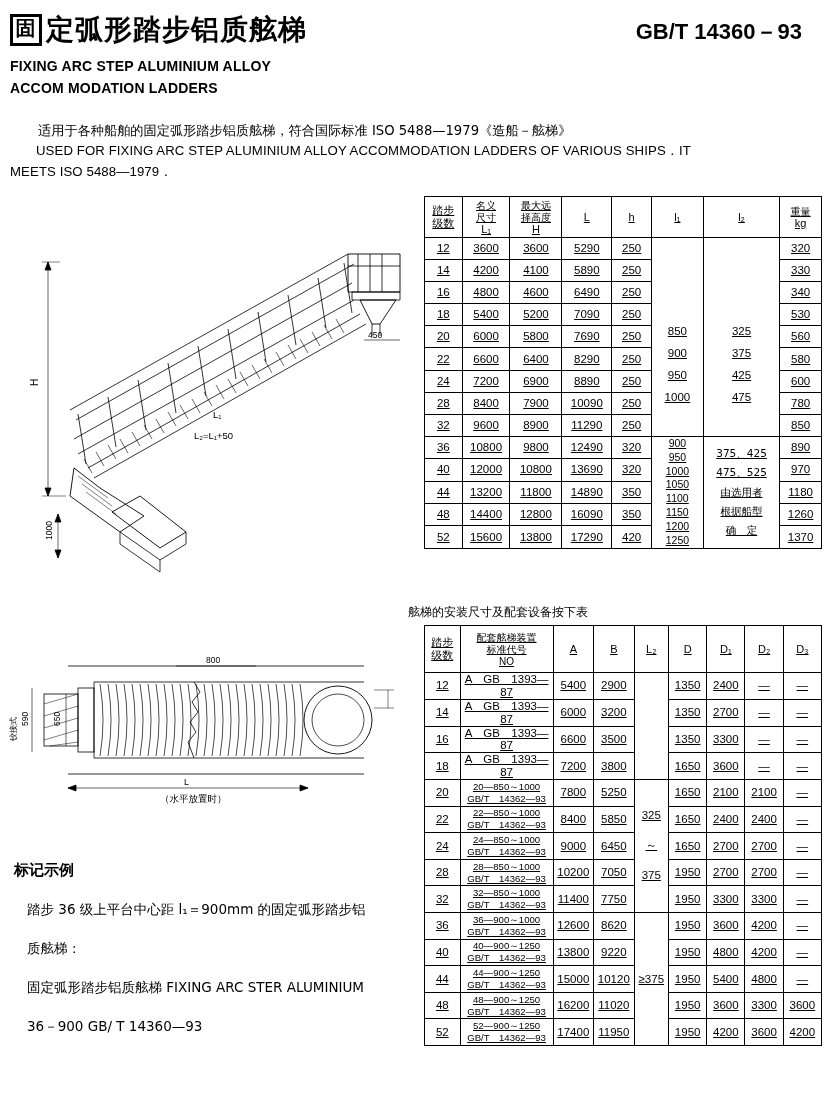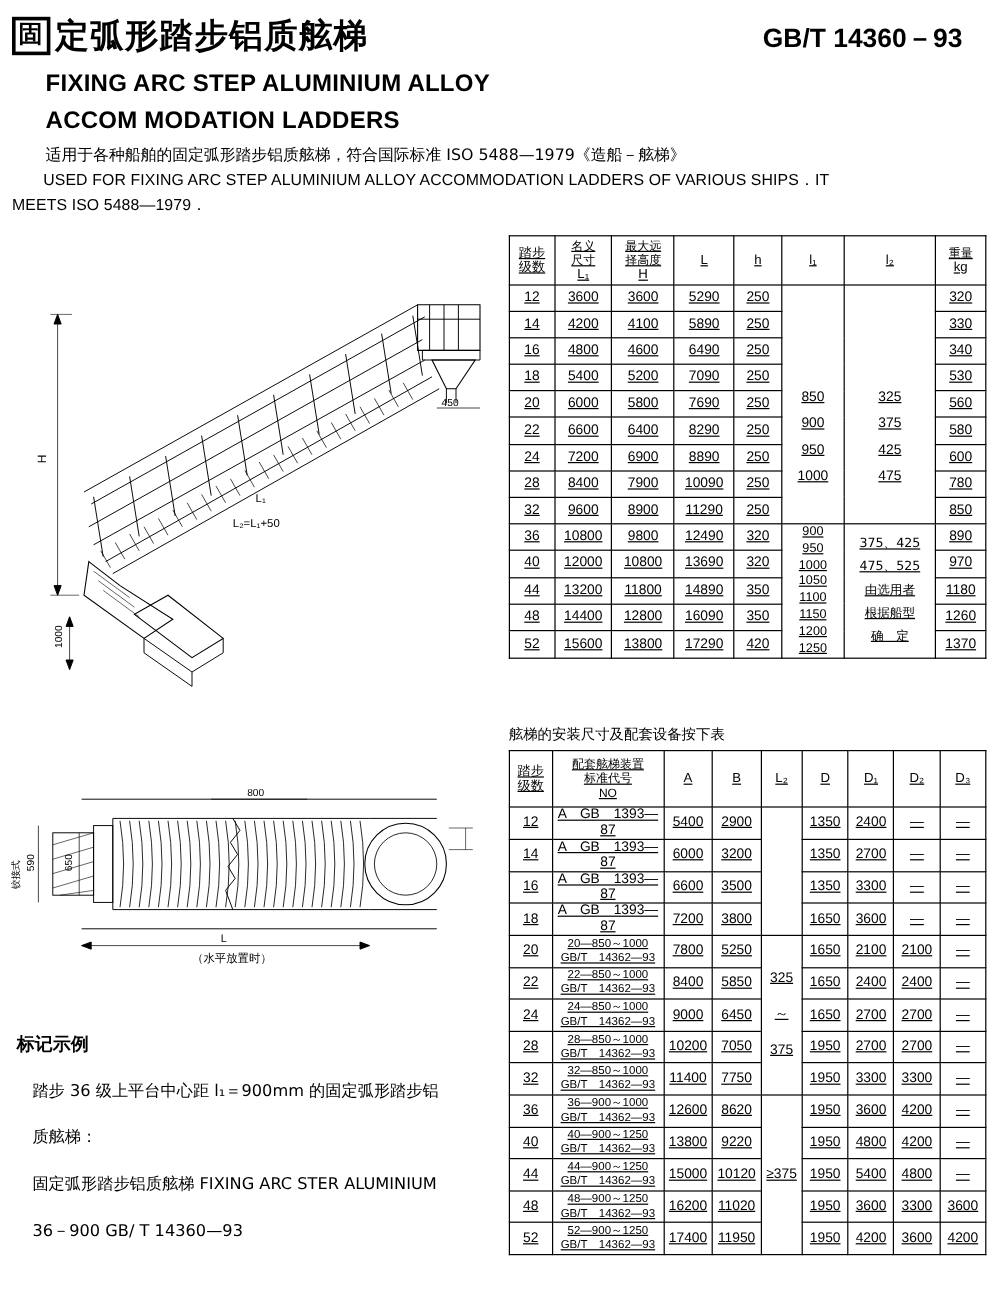--- a/index.html
+++ b/index.html
@@ -26,26 +26,25 @@
     border:3px solid #000;
     width:26px;height:26px;line-height:22px;
     font-size:20px;text-align:center;margin-right:4px;
     display:inline-block;font-weight:bold;
   }
   .std-no{
     font-size:22px;font-weight:bold;letter-spacing:0px;
     padding-top:3px;padding-right:18px;
   }
   .en-title{
-    font-size:20px;font-weight:bold;margin-top:9px;line-height:1.45;
+    font-size:14px;font-weight:bold;margin-top:9px;line-height:1.45;
     letter-spacing:0.2px;
-    margin-left:28px;
   }
   .desc{
-    margin-top:4px;font-size:13.2px;line-height:1.55;
+    margin-top:22px;font-size:13.2px;line-height:1.55;
   }
   .desc .cn{ text-indent:28px; font-family:"DejaVu Sans","Liberation Sans",sans-serif;}
   .desc .en{ text-indent:26px; letter-spacing:0.1px;}
 
   
   .draw-area{
     position:absolute;left:8px;top:196px;width:410px;height:600px;
   }
   .draw-label{
     font-size:10px;
@@ -70,21 +69,21 @@
   .t1{position:absolute;left:424px;top:196px;width:398px;}
   .t1 th{height:40px;font-size:11px;}
   .t1 td{height:21.1px;}
   .t2{position:absolute;left:424px;top:625px;width:398px;}
   .t2 th{height:46px;font-size:11px;}
   .t2 td{height:25.6px;}
   .t2 .small{font-size:9.6px;line-height:1.25;display:block;}
   .cnfont{font-family:"DejaVu Sans","Liberation Sans",sans-serif;}
   .hdr-sub{font-size:10px;}
   .subnote{
-    position:absolute;left:424px;top:604px;font-size:12px;
+    position:absolute;left:408px;top:604px;font-size:12px;
     font-family:"DejaVu Sans","Liberation Sans",sans-serif;
   }
 
   
   .mark{
     position:absolute;left:10px;top:858px;width:400px;
     font-size:13.5px;line-height:1.62;
     font-family:"DejaVu Sans","Liberation Sans",sans-serif;
   }
   .mark h3{

